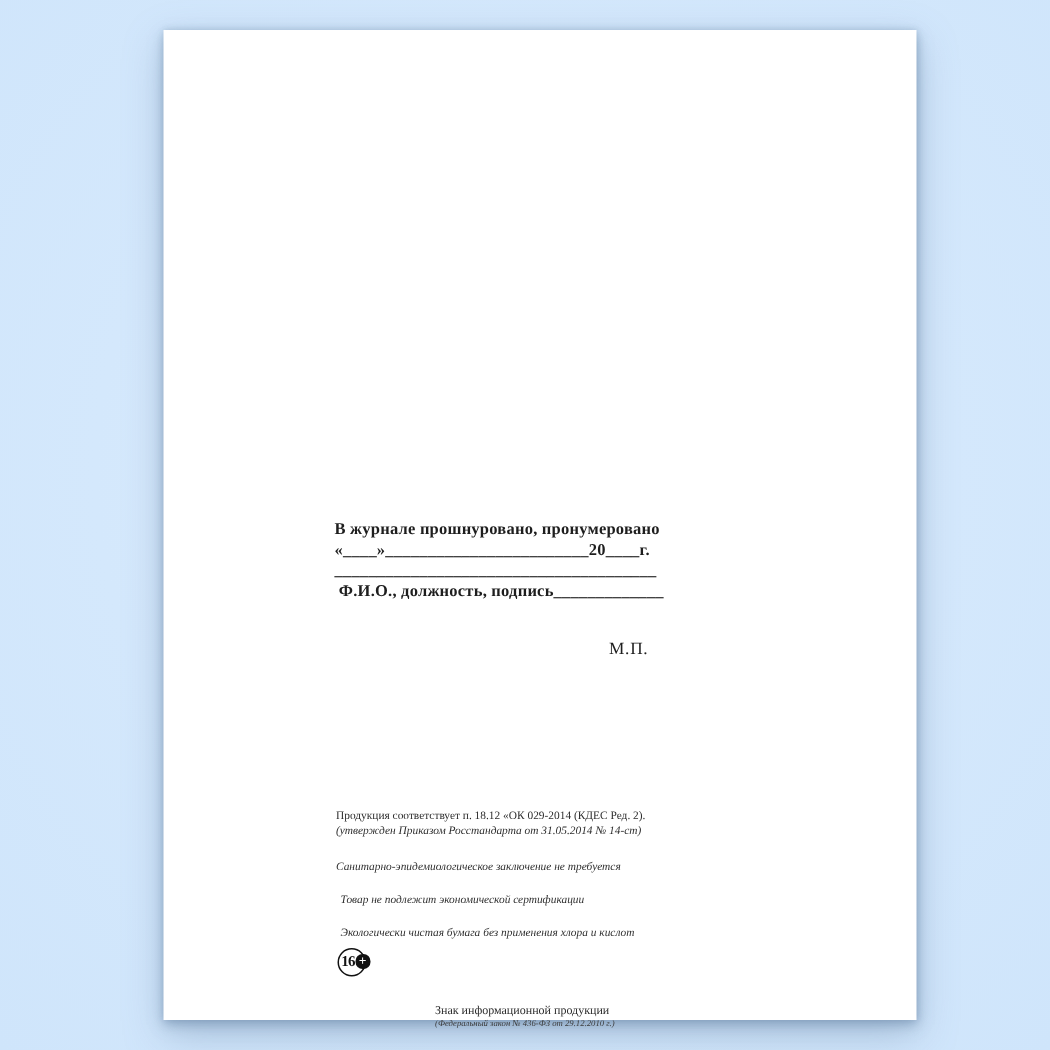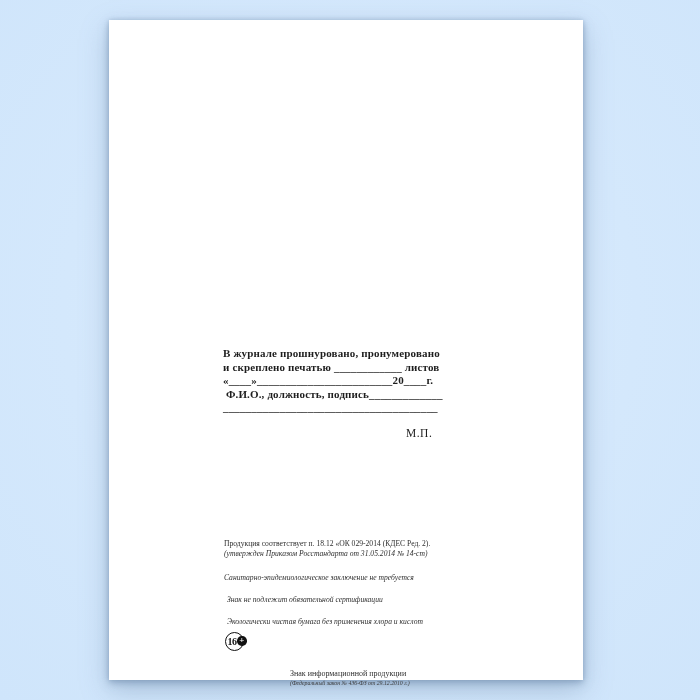--- a/index.html
+++ b/index.html
@@ -16,20 +16,21 @@
   .paper {
     position: absolute;
     left: 109px;
     top: 20px;
     width: 474px;
     height: 660px;
     background: #ffffff;
     box-shadow: 0 3px 8px rgba(105, 135, 168, 0.55),
                 0 10px 26px rgba(105, 135, 168, 0.38),
                 0 0 4px rgba(105, 135, 168, 0.30);
+    padding-left: 28px;
   }
   
   .stitch {
     position: absolute;
     left: 114px;
     top: 327px;
     width: 230px;
     font-weight: bold;
     font-size: 11px;
     line-height: 13.6px;
@@ -112,36 +113,35 @@
   .age-text .title { font-size: 8px; line-height: 9px; }
   .age-text .subtitle { font-style: italic; font-size: 5.8px; line-height: 7px; margin-top: 1.5px; color: #3a3a3a; }
 </style>
 </head>
 <body>
 
 <div class="paper">
 
   <div class="stitch">
     <div>В журнале прошнуровано, пронумеровано</div>
-    <div>и скреплено печатью ____________ листов</div>
     <div>«____»________________________20____г.</div>
+    <div>______________________________________</div>
     <div> Ф.И.О., должность, подпись_____________</div>
-    <div>______________________________________</div>
   </div>
 
   <div class="stamp">М.П.</div>
 
   <div class="compliance">
     <div>Продукция соответствует п. 18.12 «ОК 029-2014 (КДЕС Ред. 2).</div>
     <div class="italic">(утвержден Приказом Росстандарта от 31.05.2014 № 14-ст)</div>
   </div>
 
   <div class="notes">
     <div>Санитарно-эпидемиологическое заключение не требуется</div>
-    <div>Знак не подлежит обязательной сертификации</div>
+    <div>Товар не подлежит экономической сертификации</div>
     <div>Экологически чистая бумага без применения хлора и кислот</div>
   </div>
 
   <div class="age-icon">
     <span class="num">16</span>
     <span class="plus">+</span>
   </div>
 
   <div class="age-text">
     <div class="title">Знак информационной продукции</div>

